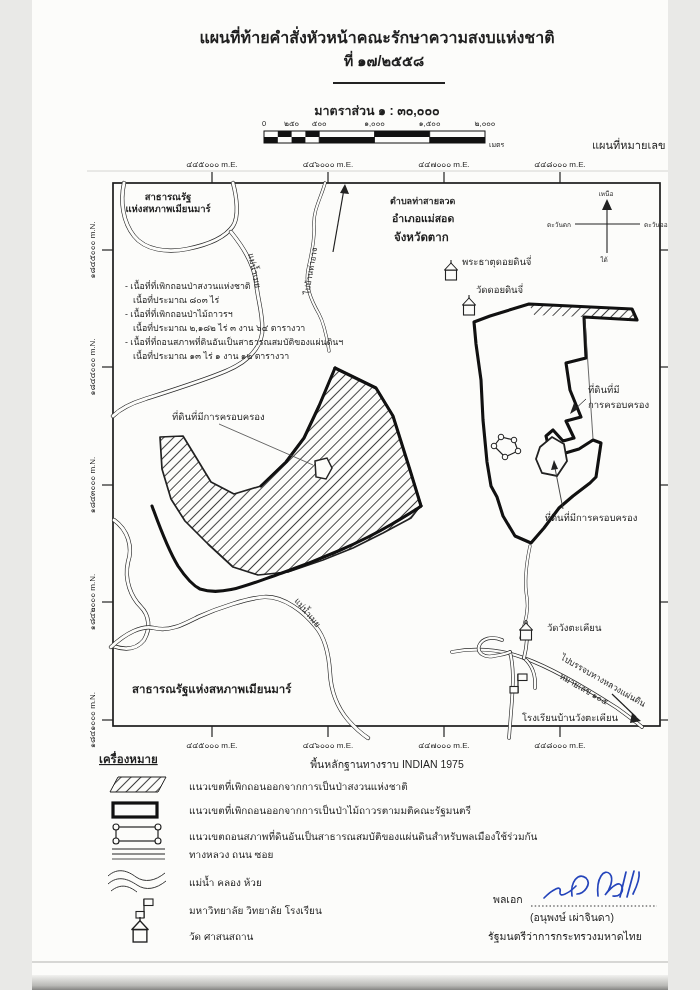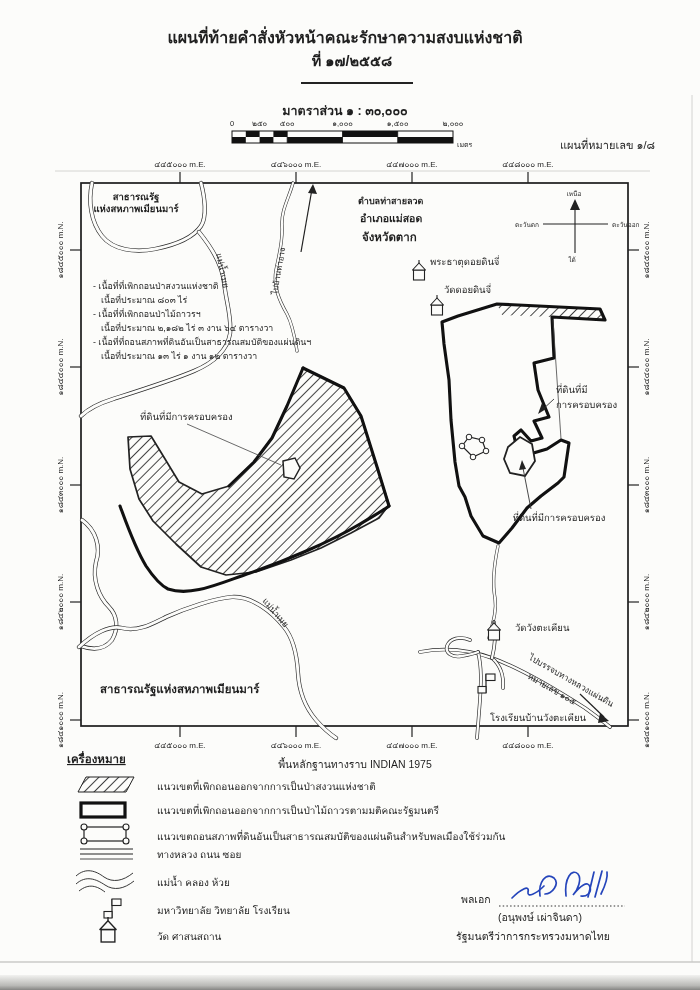--- a/index.html
+++ b/index.html
@@ -1,16 +1,16 @@
 <!DOCTYPE html>
 <html><head>
 <meta charset="utf-8">
 <style>
   html,body{margin:0;padding:0;background:#e9e9e7;}
-  .page{position:relative;width:700px;height:990px;margin:0 auto;background:#fcfcfa;overflow:hidden;
+  .page{position:relative;width:636px;height:990px;margin:0 auto;background:#fcfcfa;overflow:hidden;
         font-family:"Liberation Sans",sans-serif;}
   svg{position:absolute;left:0;top:0;}
   svg text{font-family:"Liberation Sans",sans-serif;fill:#1f1f1f;}
   .w700{font-weight:700}.w600{font-weight:600}
   .riv-o{fill:none;stroke:#2b2b2b;stroke-width:4.2;stroke-linecap:round;}
   .riv-i{fill:none;stroke:#fcfcfa;stroke-width:2.9;stroke-linecap:round;}
   .rd-o{fill:none;stroke:#2b2b2b;stroke-width:3.6;stroke-linecap:round;}
   .rd-i{fill:none;stroke:#fcfcfa;stroke-width:2.3;stroke-linecap:round;}
   .st-o{fill:none;stroke:#2b2b2b;stroke-width:3.2;stroke-linecap:round;}
   .st-i{fill:none;stroke:#fcfcfa;stroke-width:2.1;stroke-linecap:round;}

